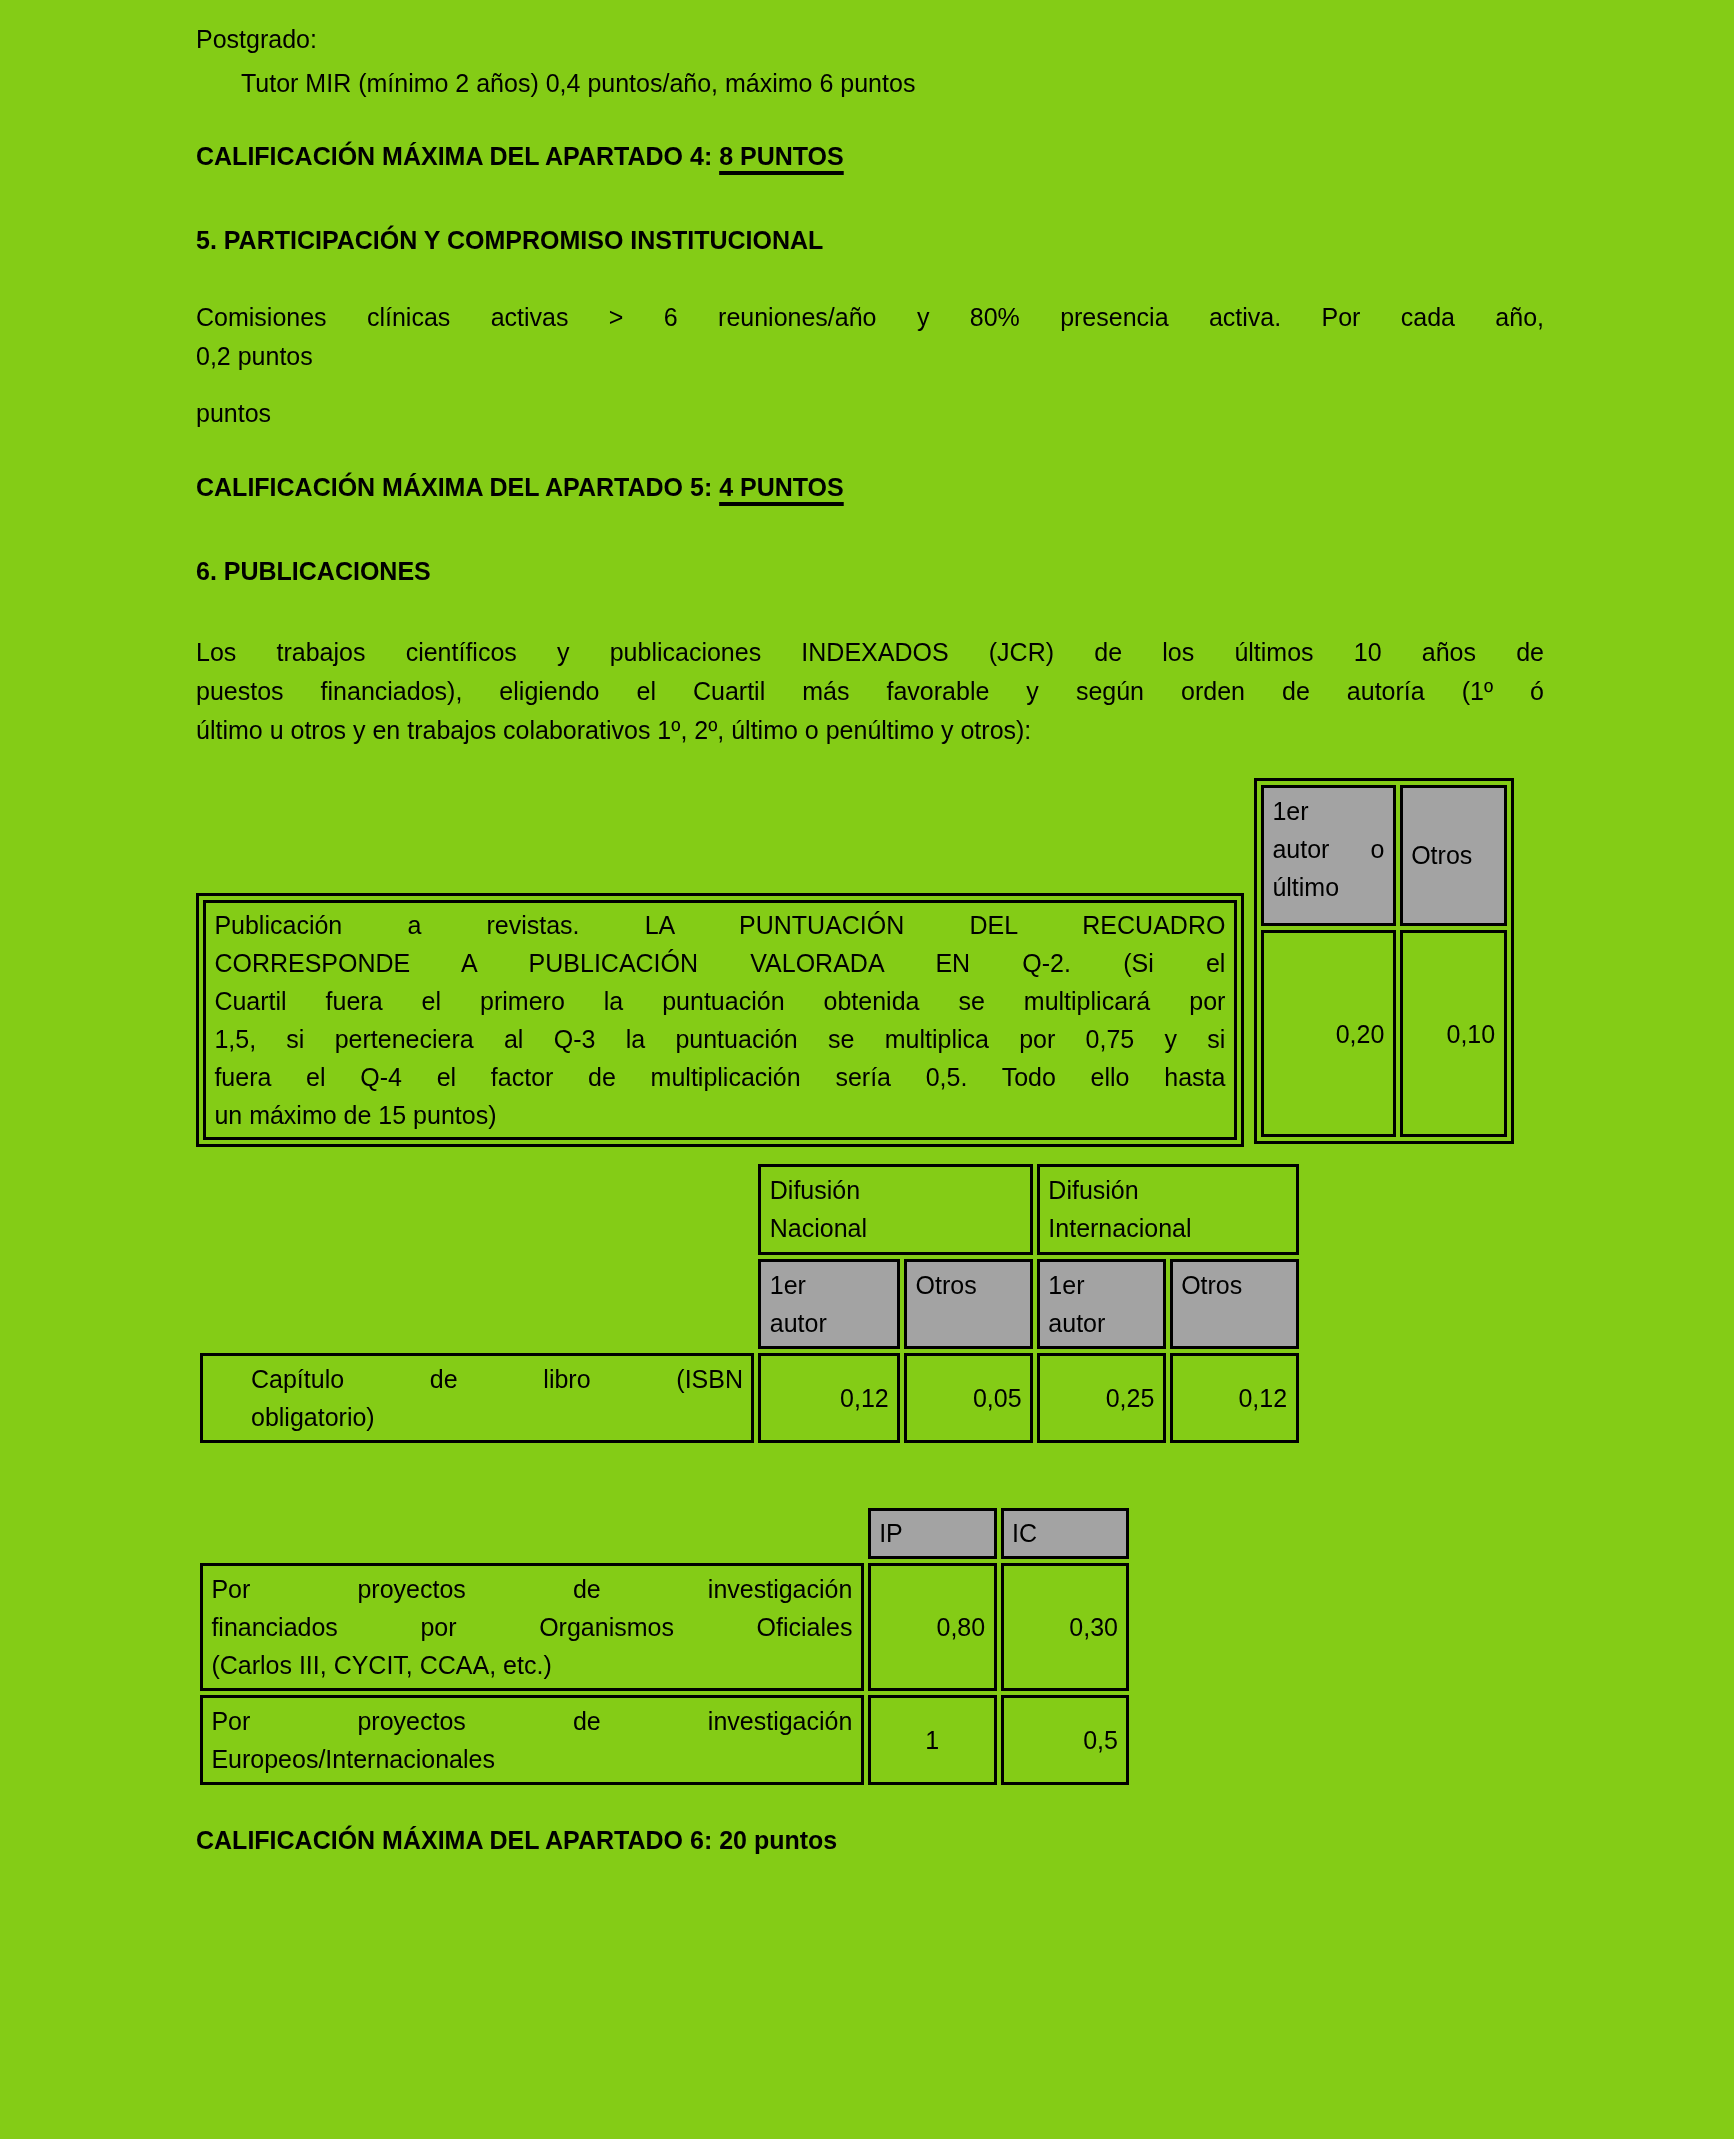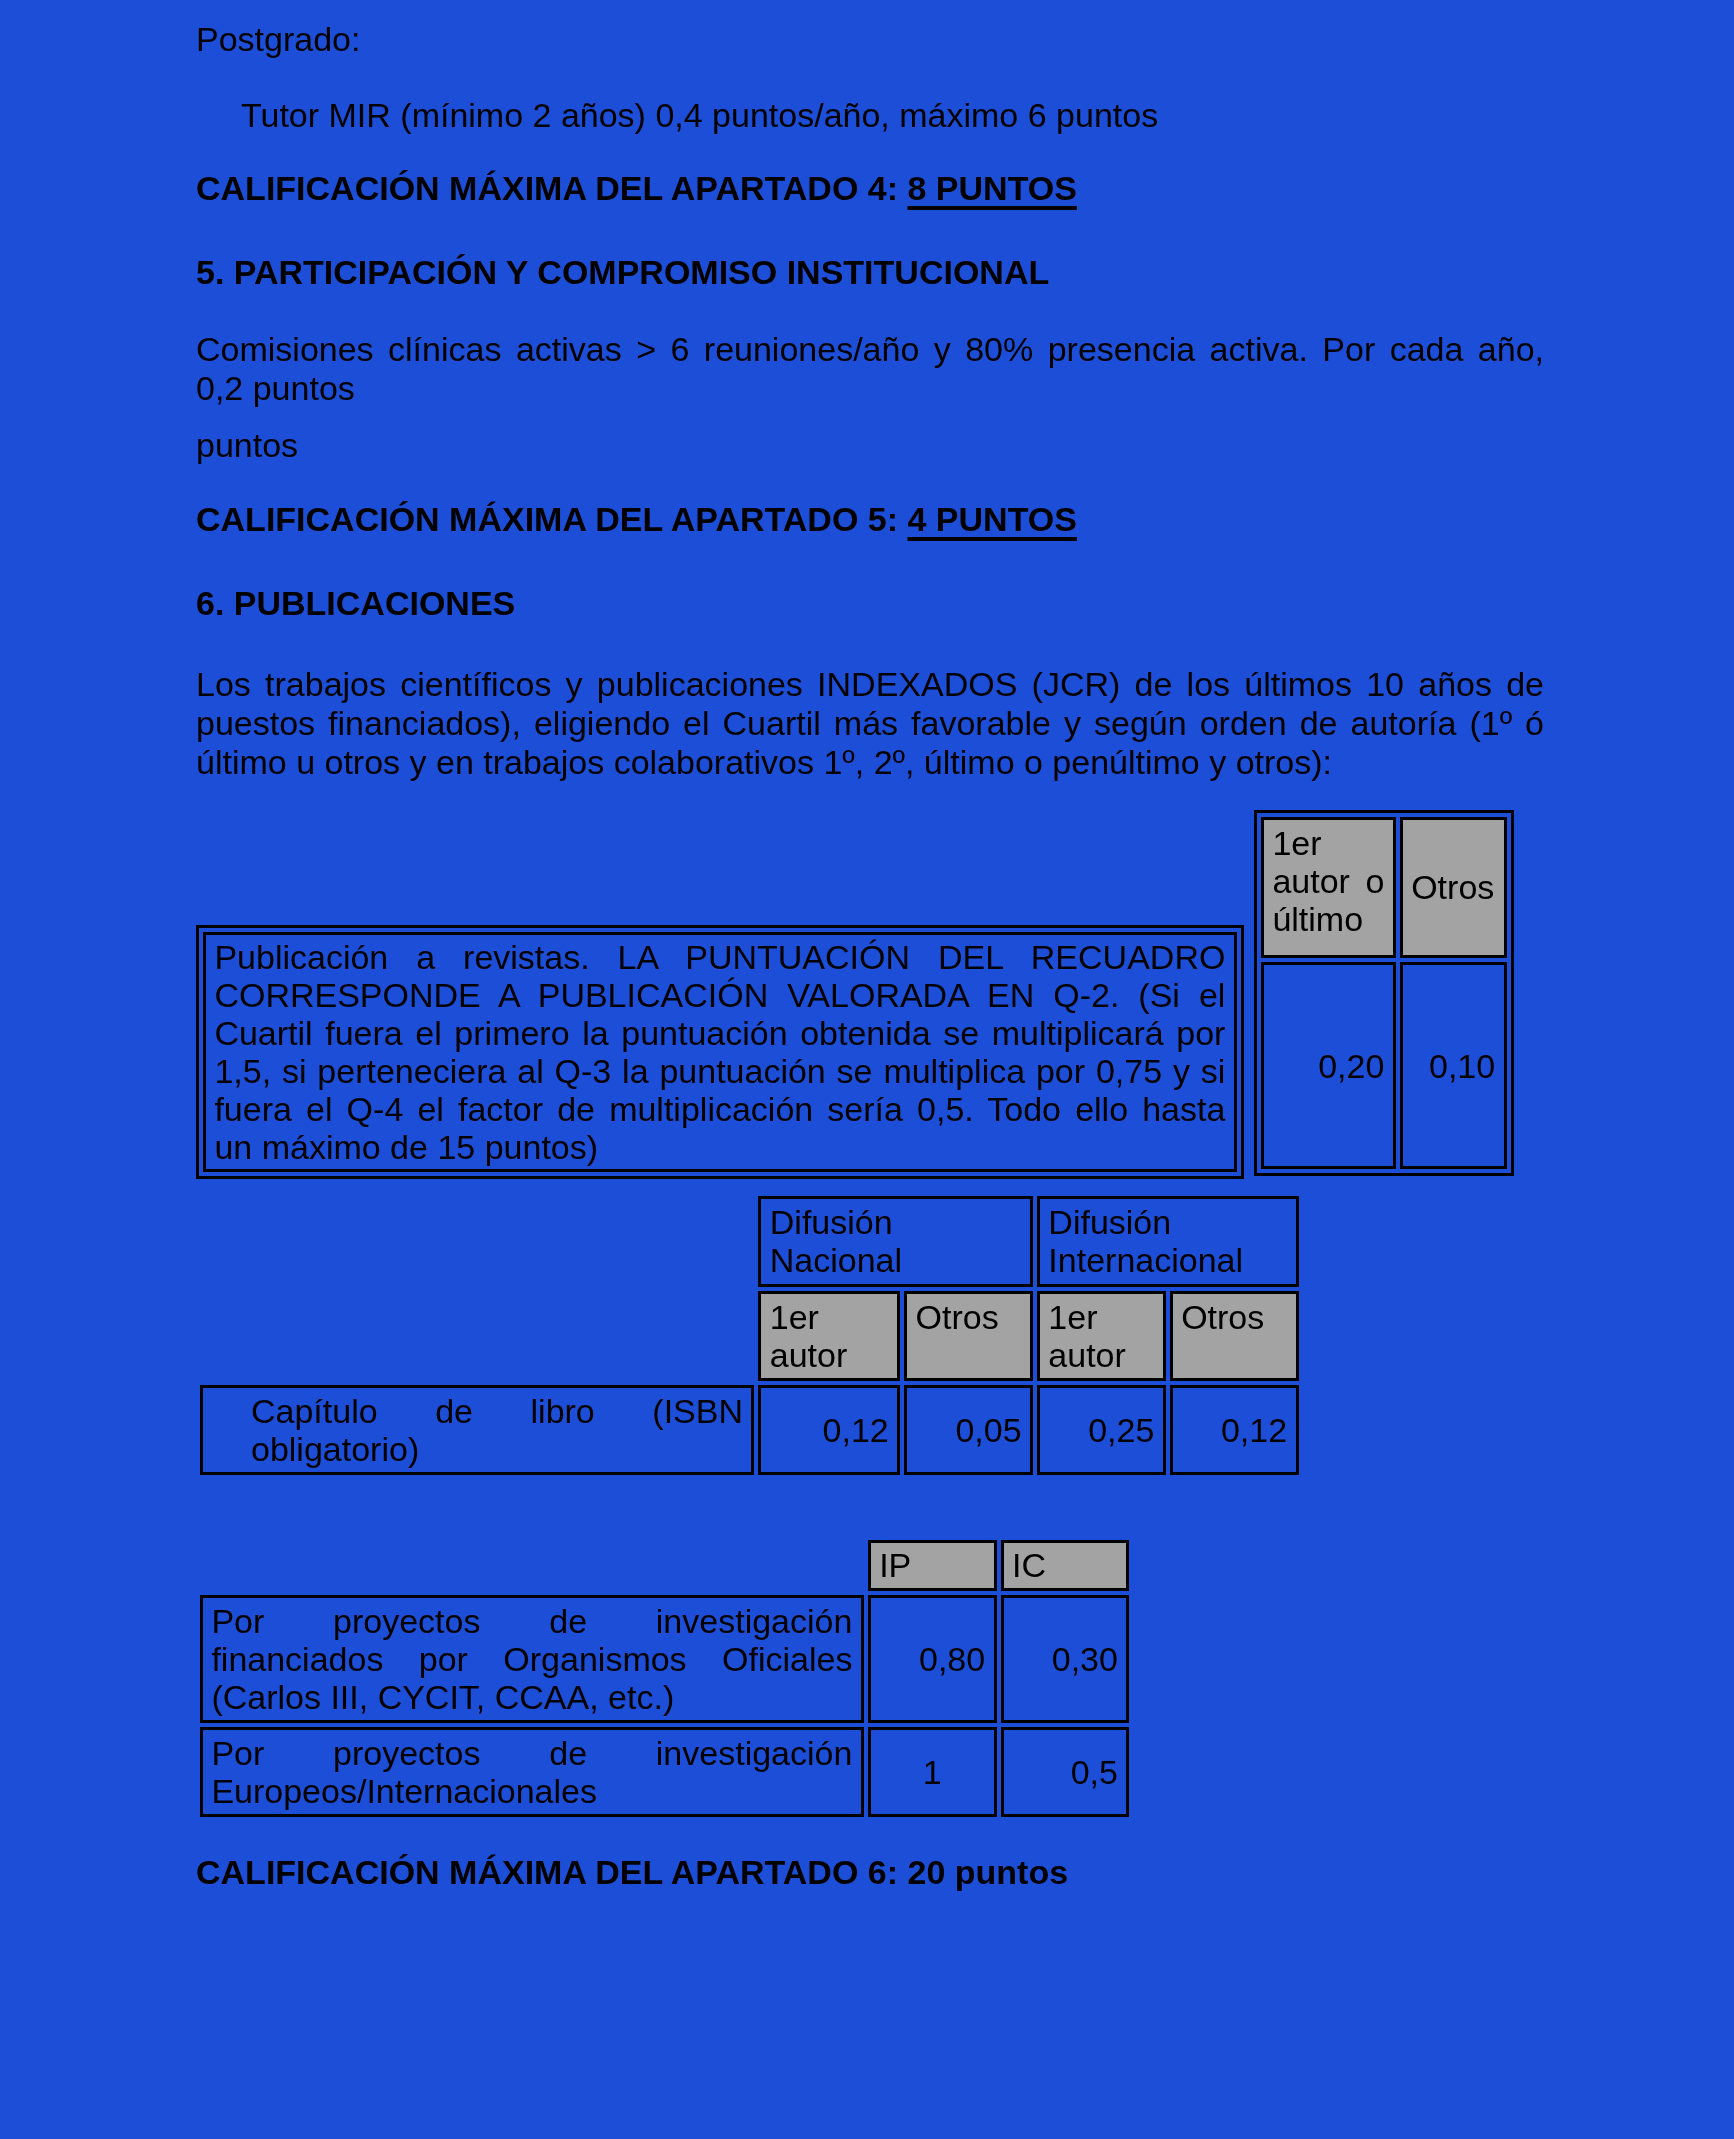--- a/index.html
+++ b/index.html
@@ -1,33 +1,33 @@
 <!DOCTYPE html>
 <html style="font-size:11.2px"><head>
 <meta charset="utf-8">
 <style>
   html,body{margin:0;padding:0;background:#e8e8e8;}
   .page{
     position:relative;
     width:1735px;height:2140px;
     margin:0 auto;
-    background:#1d4ed8;
+    background:#84cc16;
     color:#000;
     font-family:"Liberation Sans","DejaVu Sans",sans-serif;
-    font-size:34px;
+    font-size:25px;
     line-height:39px;
     box-sizing:border-box;
     padding:19.6px 191px 0 196px;
     overflow:hidden;
   }
   p{margin:0;}
   .para{text-align:justify;}
   .indent{padding-left:45px;}
   .h{font-weight:bold;}
-  .mt32{margin-top:37px;} .mt48{margin-top:34px;} .mt64{margin-top:45px;}
+  .mt32{margin-top:5px;} .mt48{margin-top:34px;} .mt64{margin-top:45px;}
   .mt54{margin-top:38px;} .mt26{margin-top:18px;} .mt50{margin-top:35px;}
   .mt60{margin-top:42px;} .mt28{margin-top:19.6px;}
   .uval{text-decoration:underline;text-decoration-thickness:3.5px;text-underline-offset:5.6px;}
   .ln{display:block;}
   .jfull{text-align-last:justify;-moz-text-align-last:justify;}
 
   .tablezone{position:relative;width:1348px;height:1041px;}
 
   table{border-collapse:separate;border-spacing:4.2px;}
   td{border:3.5px solid #000;padding:4.2px 8.4px;vertical-align:top;text-align:justify;line-height:38px;}

